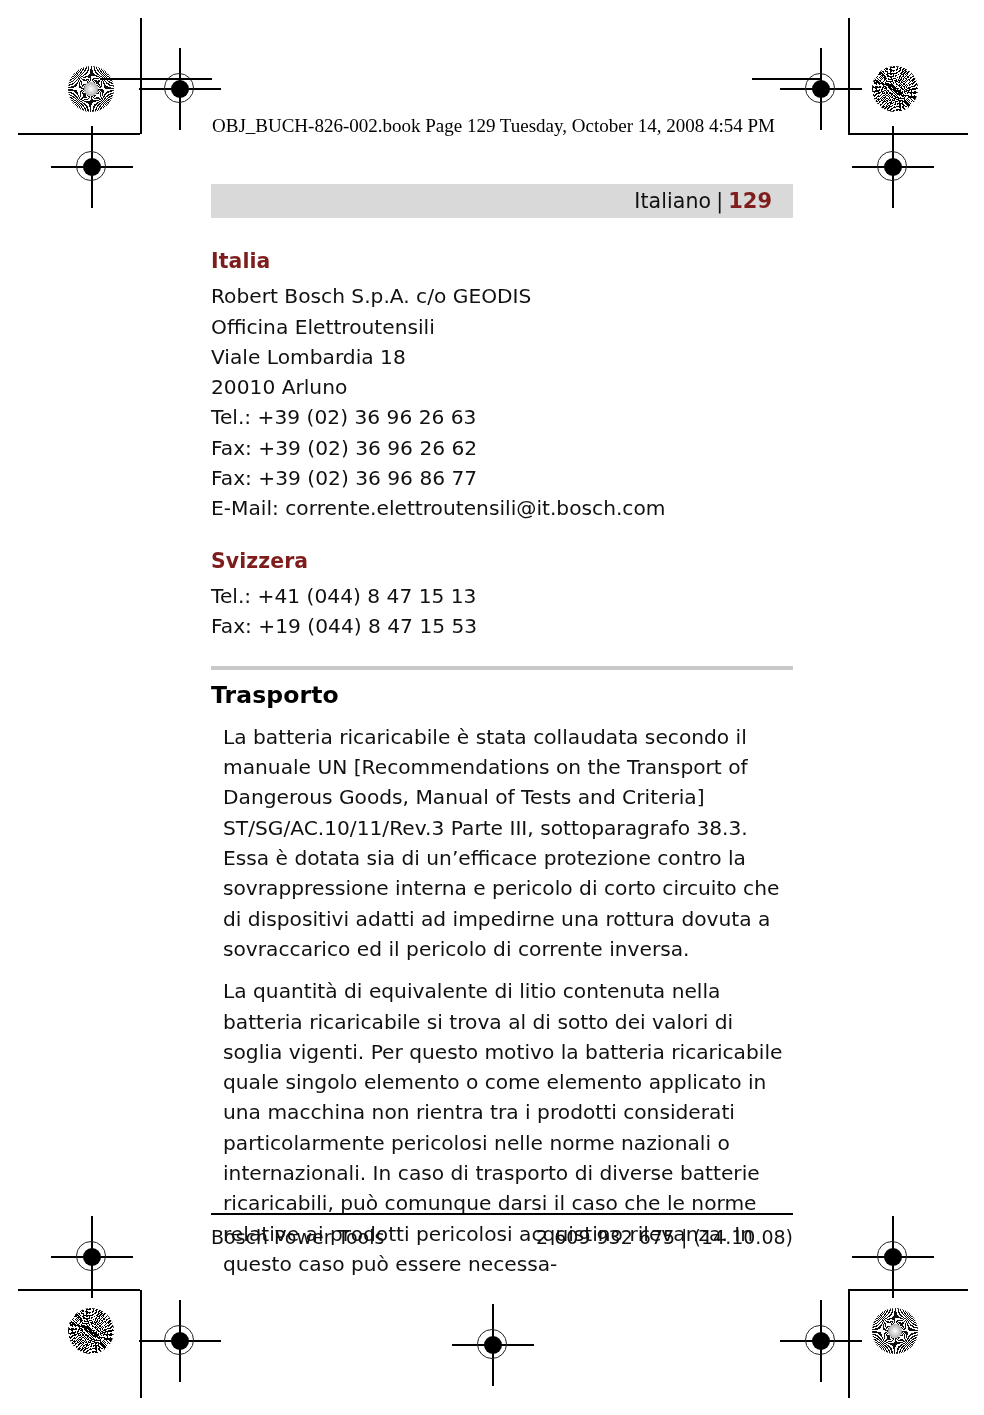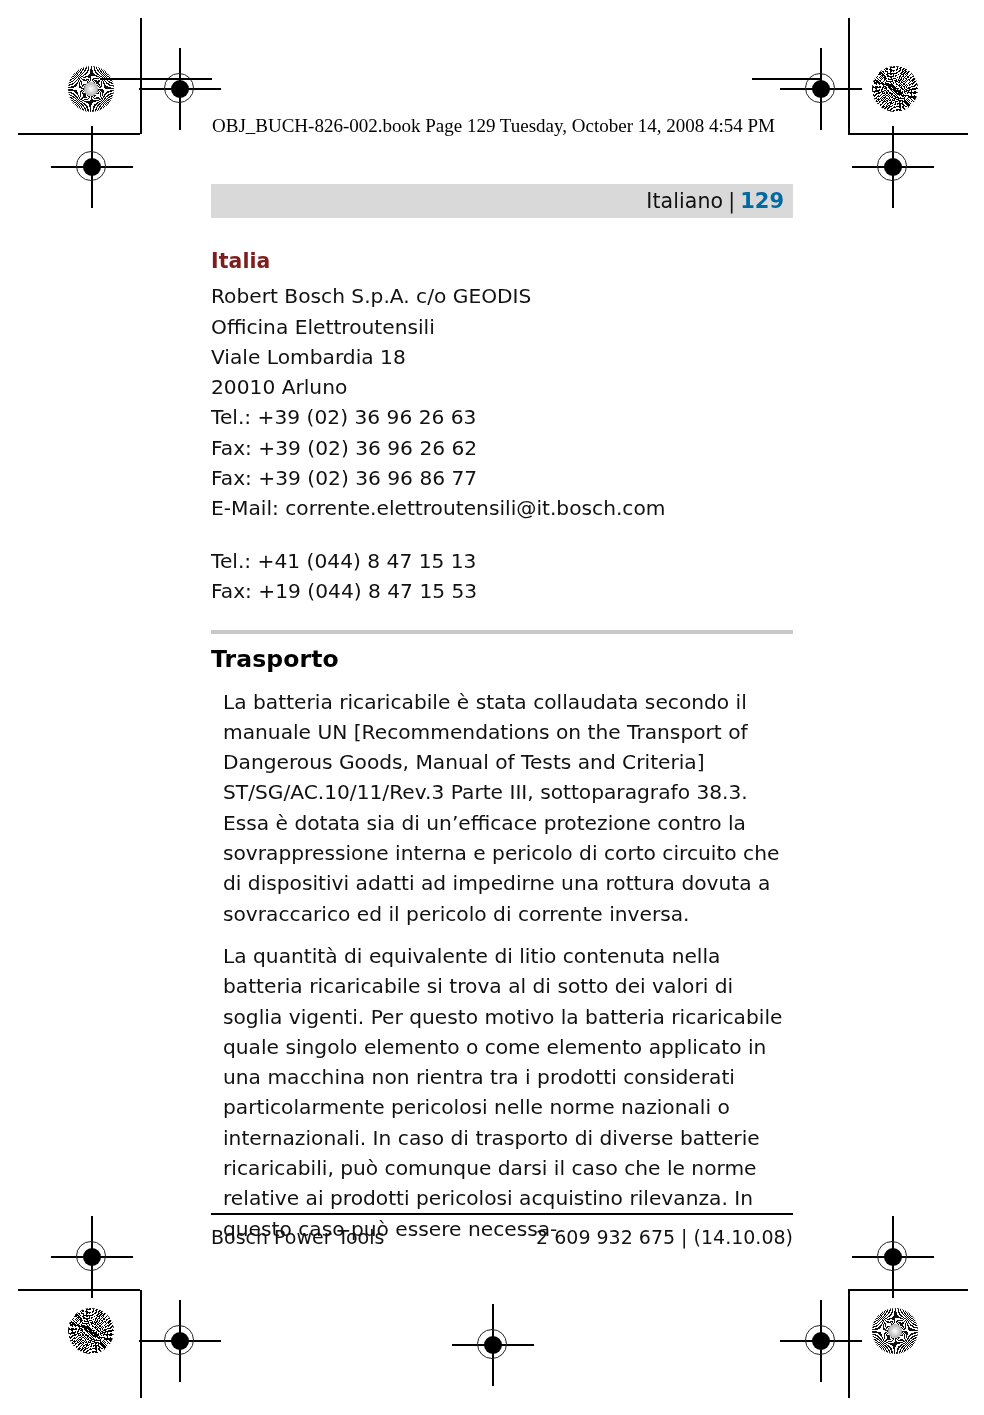--- a/index.html
+++ b/index.html
@@ -91,38 +91,38 @@
     position: absolute;
     left: 211px;
     top: 184px;
     width: 582px;
     height: 34px;
     background: #d9d9d9;
     box-sizing: border-box;
     display: flex;
     align-items: center;
     justify-content: flex-end;
-    padding-right: 9px;
+    padding-right: 21px;
   }
   .pagehead .lang {
     font-family: "DejaVu Sans", sans-serif;
     font-size: 20.5px;
     color: #111;
     letter-spacing: 0.1px;
   }
   .pagehead .sep {
     font-size: 20.5px;
     color: #111;
     margin: 0 5px;
   }
   .pagehead .pageno {
     font-family: "DejaVu Sans", sans-serif;
     font-size: 21px;
     font-weight: bold;
-    color: #0369a1;
+    color: #7f1d1d;
   }
 
   .body {
     position: absolute;
     left: 211px;
     top: 246px;
     width: 590px;
     color: #111;
     font-size: 20.2px;
     line-height: 30.3px;
@@ -270,20 +270,21 @@
     <div class="line">Viale Lombardia 18</div>
     <div class="line">20010 Arluno</div>
     <div class="line">Tel.: +39 (02) 36 96 26 63</div>
     <div class="line">Fax: +39 (02) 36 96 26 62</div>
     <div class="line">Fax: +39 (02) 36 96 86 77</div>
     <div class="line">E-Mail: corrente.elettroutensili@it.bosch.com</div>
   </div>
 
   <div class="blockgap"></div>
 
+  <h3 class="sec">Svizzera</h3>
   <div class="addr">
     <div class="line">Tel.: +41 (044) 8 47 15 13</div>
     <div class="line">Fax: +19 (044) 8 47 15 53</div>
   </div>
 
   <div class="rule-gray"></div>
 
   <h2 class="chapter">Trasporto</h2>
   <p class="para">La batteria ricaricabile è stata collaudata secondo il manuale UN [Recommendations on the Transport of Dangerous Goods, Manual of Tests and Criteria] ST/SG/AC.10/11/Rev.3 Parte III, sottoparagrafo 38.3. Essa è dotata sia di un’efficace protezione contro la sovrappressione interna e pericolo di corto circuito che di dispositivi adatti ad impedirne una rottura dovuta a sovraccarico ed il pericolo di corrente inversa.</p>
   <p class="para">La quantità di equivalente di litio contenuta nella batteria ricaricabile si trova al di sotto dei valori di soglia vigenti. Per questo motivo la batteria ricaricabile quale singolo elemento o come elemento applicato in una macchina non rientra tra i prodotti considerati particolarmente pericolosi nelle norme nazionali o internazionali. In caso di trasporto di diverse batterie ricaricabili, può comunque darsi il caso che le norme relative ai prodotti pericolosi acquistino rilevanza. In questo caso può essere necessa-</p>

